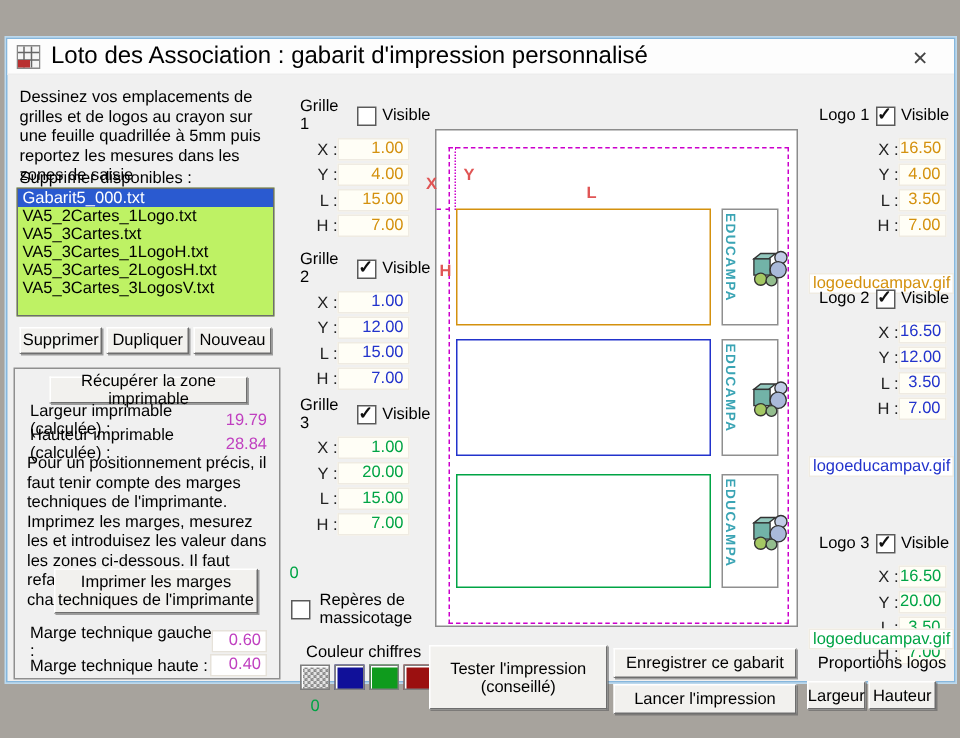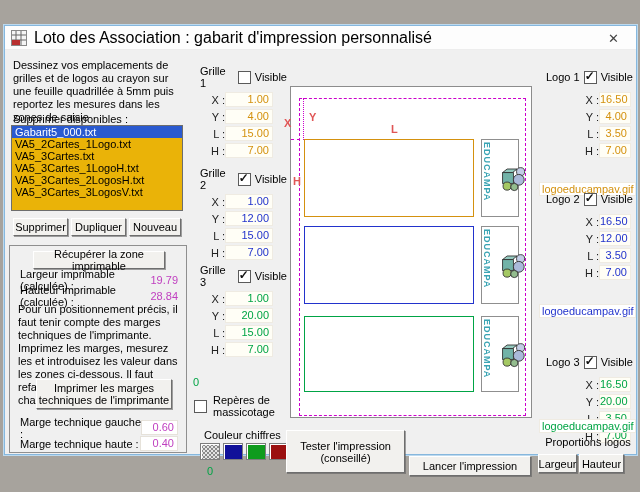--- a/index.html
+++ b/index.html
@@ -17,21 +17,21 @@
             align-items:center;justify-content:center;color:#444;font-size:13px;}
   .client{position:absolute;left:0;top:24px;right:0;bottom:0;}
 
   .btn{background:#f2f1ee;border:1px solid;border-color:#ffffff #6e6e6e #6e6e6e #ffffff;
        box-shadow:1px 1px 0 rgba(90,90,90,.55);font-size:11px;line-height:12px;
        display:flex;align-items:center;justify-content:center;text-align:center;}
   .abs{position:absolute;}
 
   .instructions{position:absolute;left:8px;top:9px;width:172px;line-height:13px;}
   .listlabel{position:absolute;left:8px;top:63px;}
-  .listbox{position:absolute;left:6px;top:75px;width:172px;height:86px;background:#eab308;
+  .listbox{position:absolute;left:6px;top:75px;width:172px;height:86px;background:#bef264;
            border:1px solid #6d6d6d;overflow:hidden;}
   .li{height:12px;line-height:12px;padding-left:3px;white-space:nowrap;}
   .li.sel{background:#2a5ad0;color:#fff;}
 
   .groupbox{position:absolute;left:4px;top:195px;width:178px;height:208px;
             border:1px solid #8f8f8f;background:#f0f0f0;}
   .grow{position:absolute;left:10px;right:8px;height:15px;display:flex;
         align-items:center;justify-content:space-between;}
   .magenta{color:#c040c0;}
   .ginp{background:#fff;border:1px solid #e6e2da;width:38px;height:15px;
@@ -348,19 +348,20 @@
           <span class="fin" style="color: rgb(0, 164, 69);">7.00</span>
         </div>
       <div class="gifinp" style="top: 113px; color: rgb(0, 164, 69);">logoeducampav.gif</div>
     </div>
 
     
     <div class="btn abs" style="left:281px;top:380px;width:119px;height:43px;flex-direction:column;">
       <span>Tester l'impression</span>
       <span>(conseillé)</span>
     </div>
+    <div class="btn abs" style="left:404px;top:382px;width:122px;height:20px;">Enregistrer ce gabarit</div>
     <div class="btn abs" style="left:404px;top:406px;width:122px;height:20px;">Lancer l'impression</div>
     <div class="abs" style="left:533px;top:386px;width:100px;text-align:center;">Proportions logos</div>
     <div class="btn abs" style="left:533px;top:404px;width:39px;height:19px;">Largeur</div>
     <div class="btn abs" style="left:574px;top:404px;width:45px;height:19px;">Hauteur</div>
 
   </div>
 </div>
 
 </body></html>

